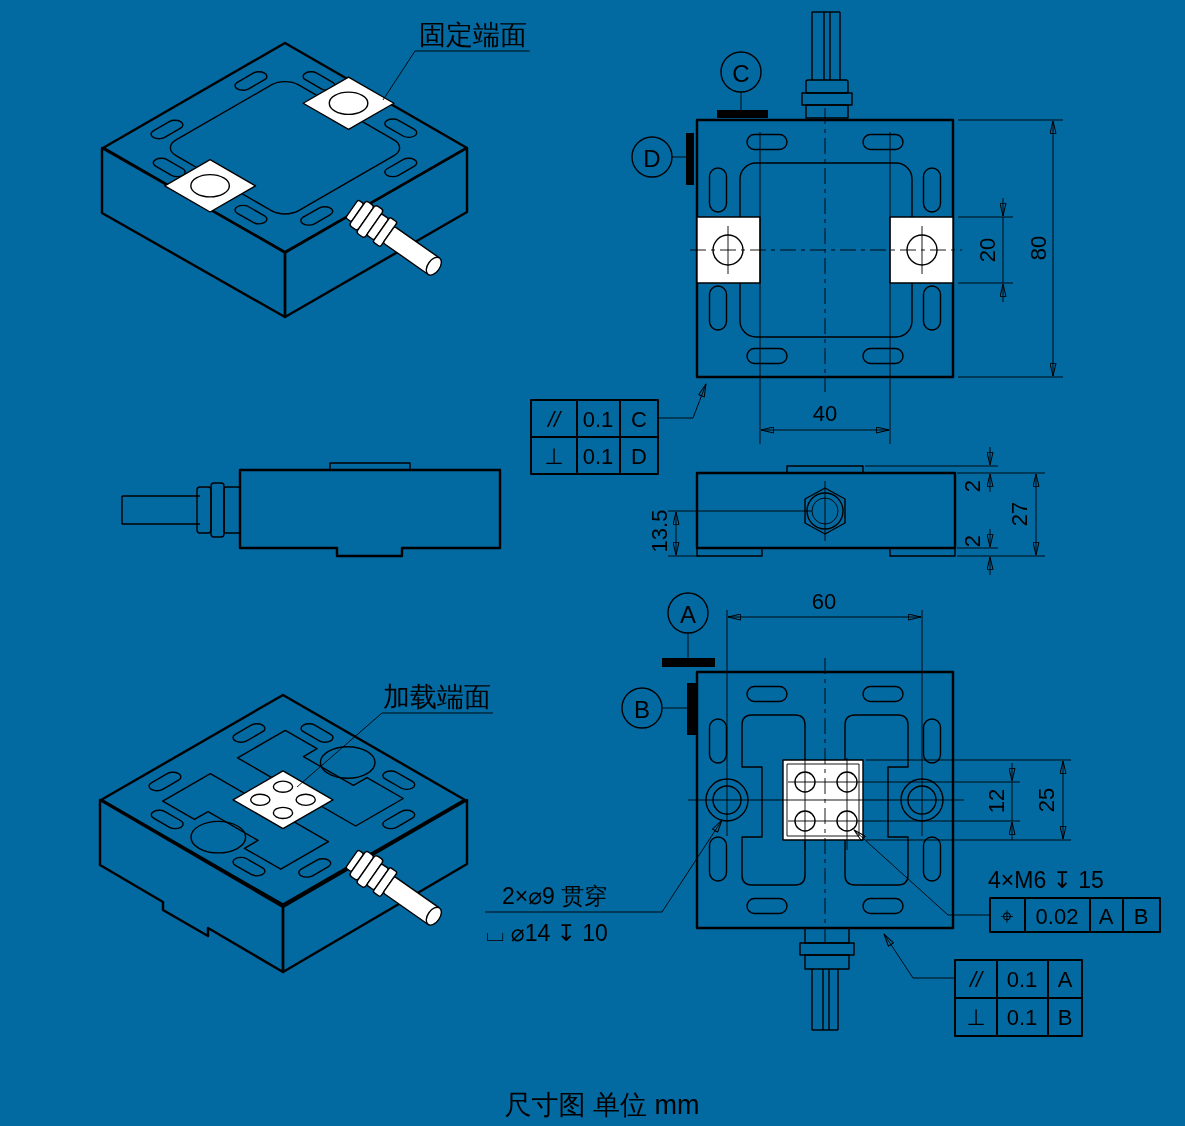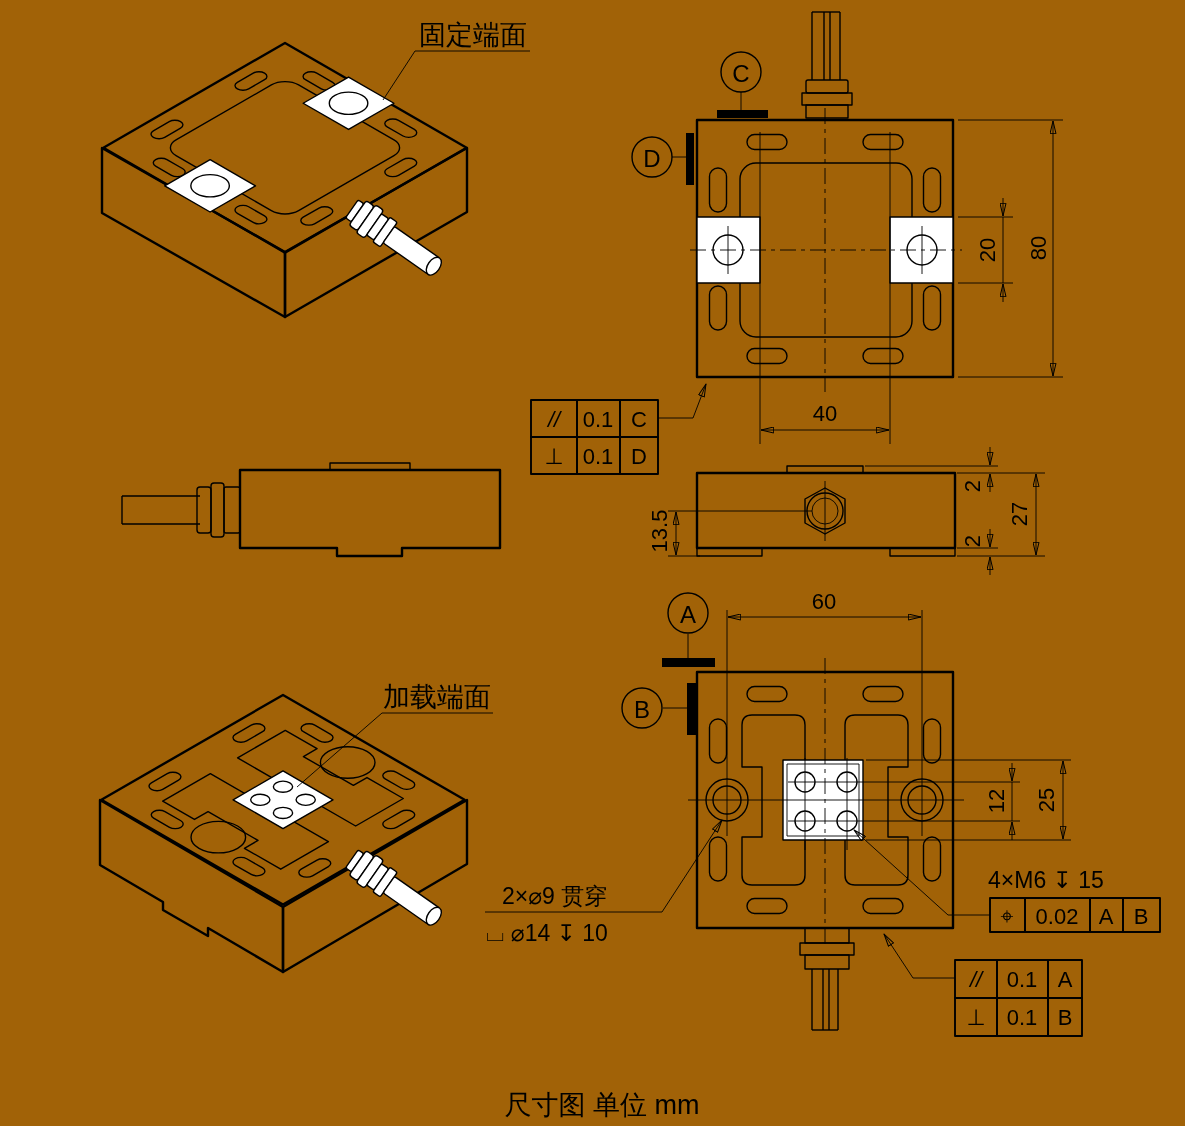--- a/index.html
+++ b/index.html
@@ -1,16 +1,16 @@
 <!DOCTYPE html>
 <html><head>
 <meta charset="utf-8">
 <style>
   html,body{margin:0;padding:0;background:#ffffff;}
-  .page{width:1185px;height:1126px;background:#a16207;position:relative;overflow:hidden;}
+  .page{width:1185px;height:1126px;background:#0369a1;position:relative;overflow:hidden;}
   svg{display:block;}
   svg *{stroke:#000;fill:none;stroke-linecap:butt;stroke-linejoin:round;}
   .thick{stroke-width:2.4;}
   .med{stroke-width:1.4;}
   .thin{stroke-width:0.9;}
   .frameline{stroke-width:1.9;}
   .dash{stroke-dasharray:16 5 4 5;}
   .wfill{fill:#ffffff;}
   .bfill{fill:#000000;stroke:none;}
   text{fill:#000;stroke:none;font-family:"Liberation Sans","DejaVu Sans",sans-serif;}

